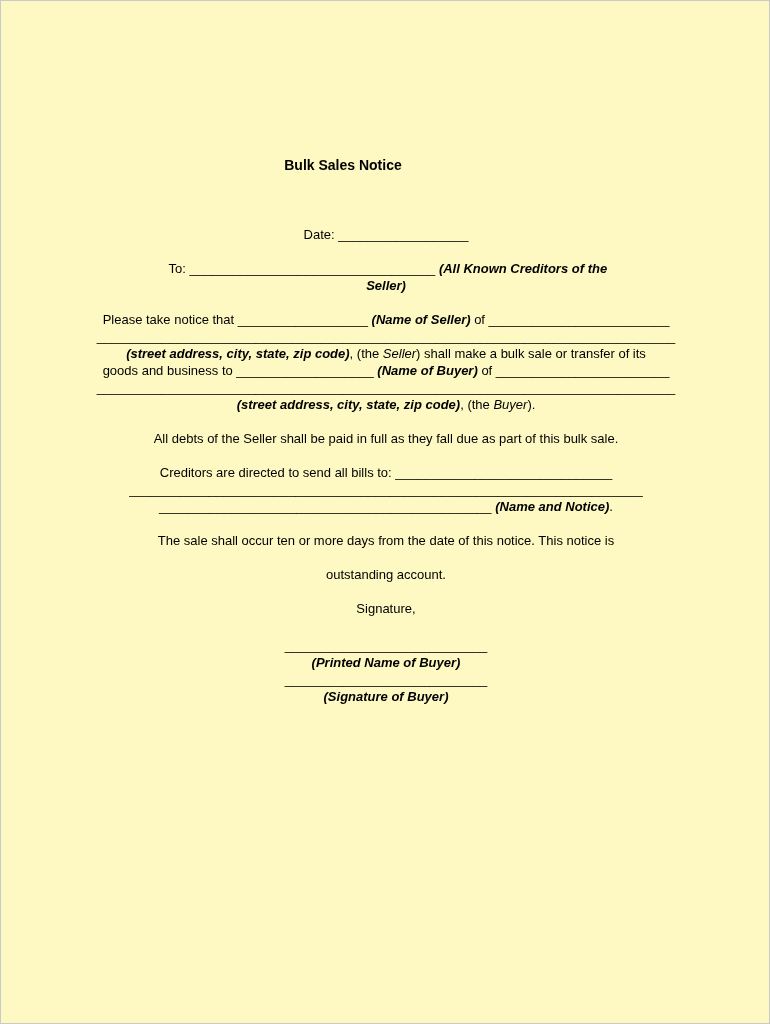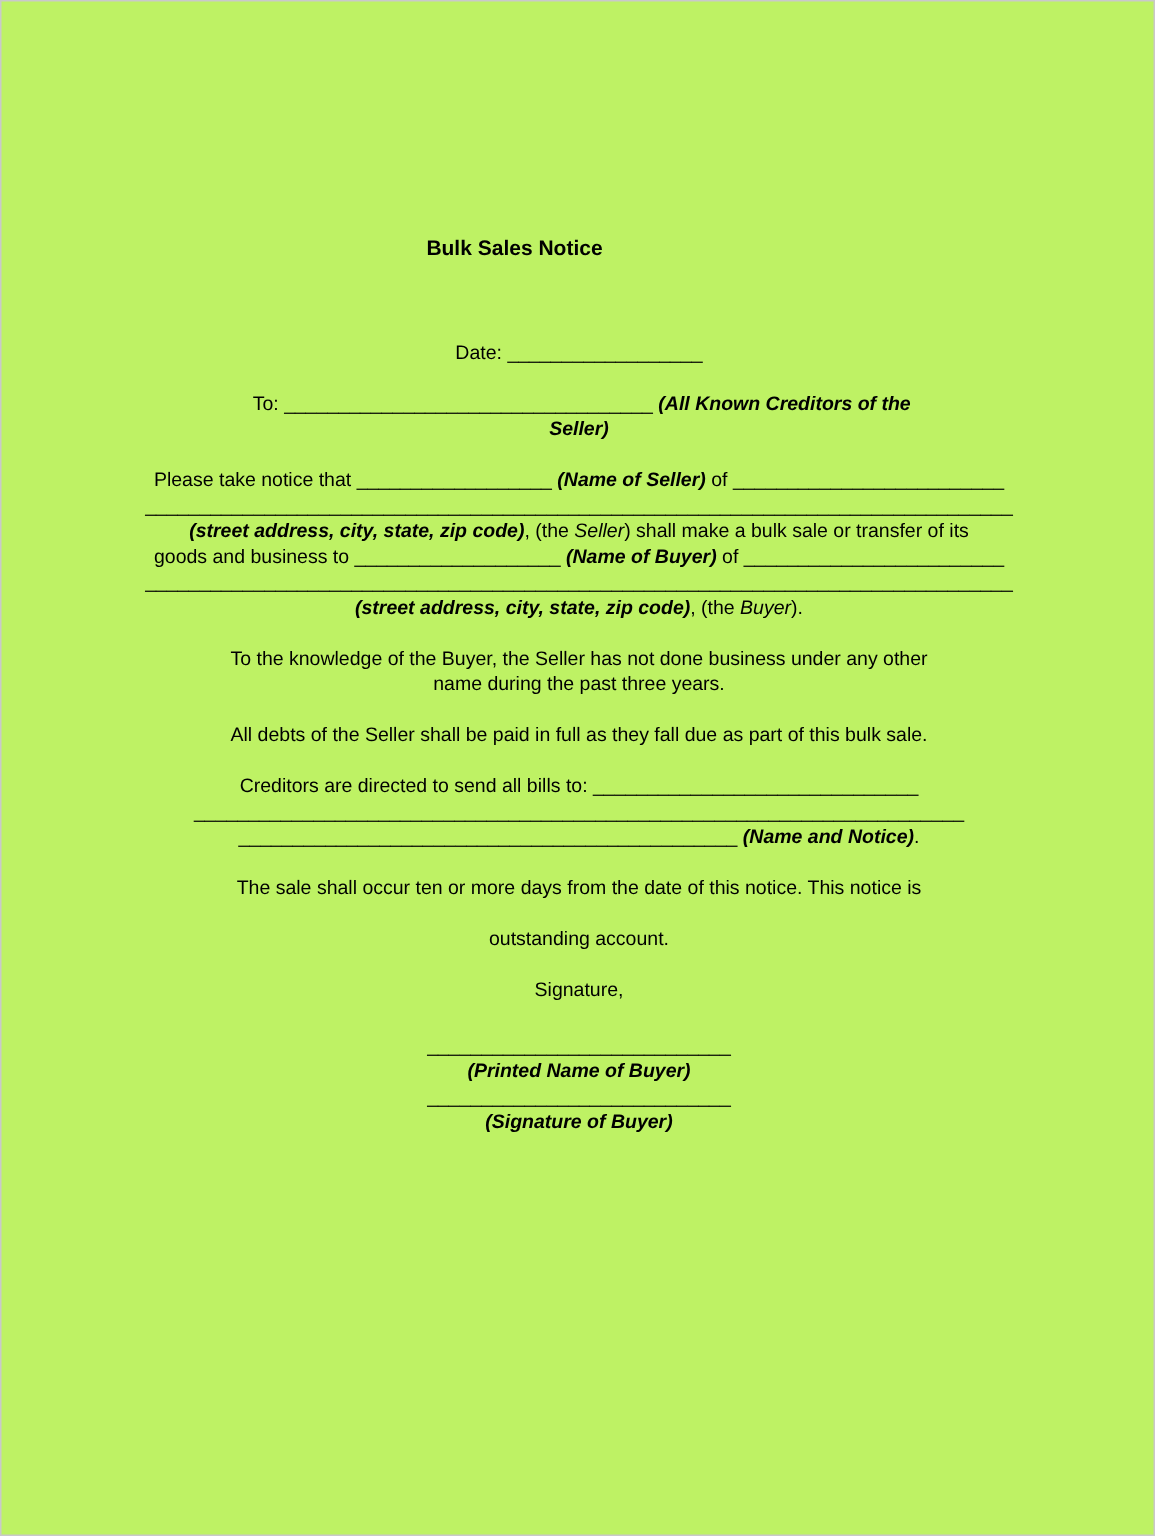--- a/index.html
+++ b/index.html
@@ -6,21 +6,21 @@
   html, body { background: #ffffff; }
   body {
     width: 770px;
     height: 1024px;
     font-family: "Liberation Sans", "DejaVu Sans", sans-serif;
     color: #000000;
   }
   .page {
     width: 770px;
     height: 1024px;
-    background: #bef264;
+    background: #fef9c3;
     border: 1px solid #c9c9c9;
     padding: 156px 88px 0 90px;
     overflow: hidden;
   }
   .doc-title {
     font-weight: bold;
     font-size: 14px;
     line-height: 17px;
     text-align: center;
     padding-right: 86px;
@@ -38,20 +38,19 @@
 </style>
 </head>
 <body>
 
 <div class="page" style="border-color: rgb(201, 201, 201);">
   <div class="doc-title">Bulk Sales Notice</div>
   <div class="doc-body">
       <p><span>Date: </span><span>__________________</span></p>
       <p><span>&nbsp;To: </span><span>__________________________________</span><span> </span><span class="bi">(All Known Creditors of the</span><br><span class="bi">Seller)</span></p>
       <p><span>Please take notice that </span><span>__________________</span><span> </span><span class="bi">(Name of Seller)</span><span> of </span><span>_________________________</span><br><span>________________________________________________________________________________</span><br><span class="bi">(street address, city, state, zip code)</span><span>, (the </span><span class="i">Seller</span><span>) shall make a bulk sale or transfer of its</span><br><span>goods and business to </span><span>___________________</span><span> </span><span class="bi">(Name of Buyer)</span><span> of </span><span>________________________</span><br><span>________________________________________________________________________________</span><br><span class="bi">(street address, city, state, zip code)</span><span>, (the </span><span class="i">Buyer</span><span>).</span></p>
-      <p><span>To the knowledge of the Buyer, the Seller has not done business under any other</span><br><span>name during the past three years.</span></p>
       <p><span>All debts of the Seller shall be paid in full as they fall due as part of this bulk sale.</span></p>
       <p><span>Creditors are directed to send all bills to: </span><span>______________________________</span><br><span>_______________________________________________________________________</span><br><span>______________________________________________</span><span> </span><span class="bi">(Name and Notice)</span><span>.</span></p>
       <p><span>The sale shall occur ten or more days from the date of this notice. This notice is</span><br><br><span>outstanding account.</span></p>
       <p><span>Signature,</span></p>
       <p class="sig"><span>____________________________</span><br><span class="bi">(Printed Name of Buyer)</span><br><span>____________________________</span><br><span class="bi">(Signature of Buyer)</span></p>
     </div>
 </div>
 
 </body></html>

